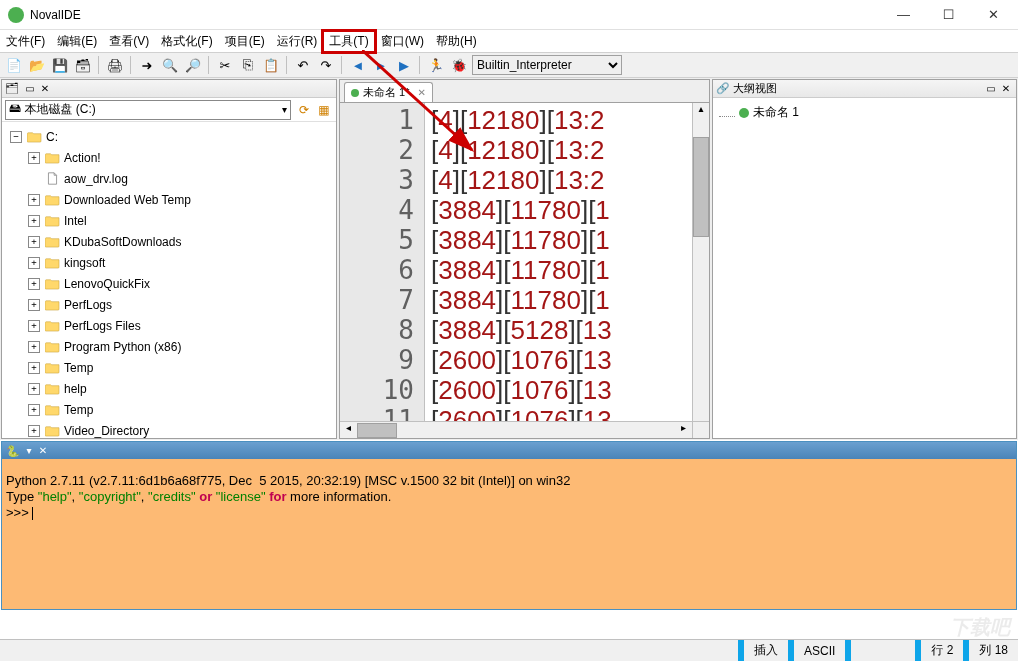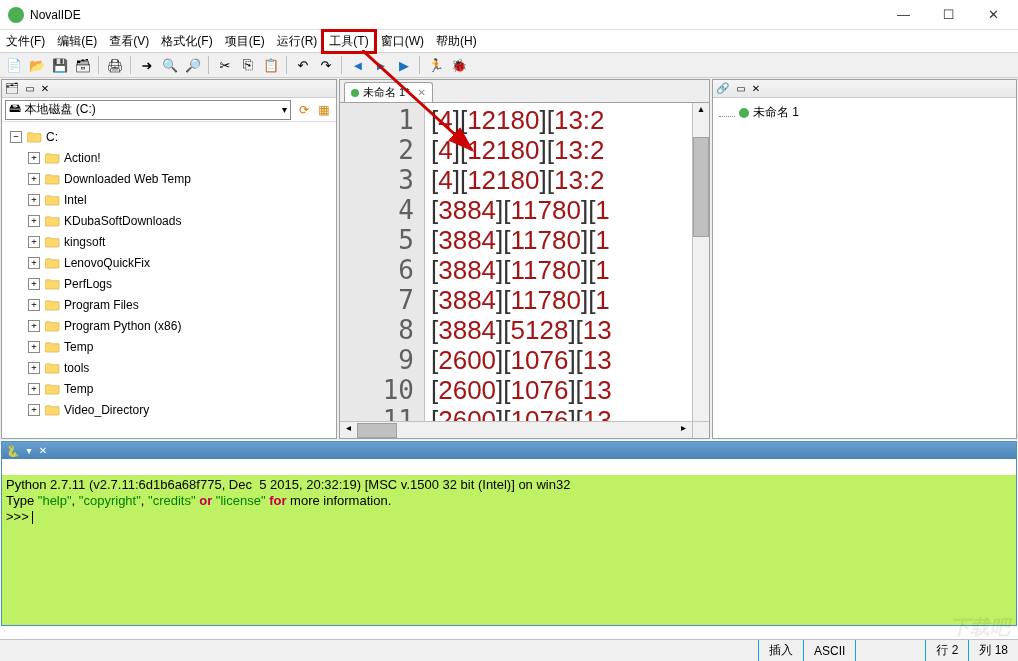--- a/index.html
+++ b/index.html
@@ -70,27 +70,27 @@
 .outline-item { display: flex; align-items: center; gap: 4px; }
 .outline-item .obullet { width: 10px; height: 10px; background: #4caf50; border-radius: 50%; }
 .outline-item .oline { width: 16px; border-bottom: 1px dotted #888; height: 8px; }
 
 
 .console-wrap { margin: 1px; border: 1px solid #4a90c0; }
 .console-titlebar { height: 17px; background: linear-gradient(#6aa0d0,#4a84b8); color: #fff; font-size: 11px; display: flex; align-items: center; padding: 0 4px; }
 .console-titlebar .ct-icon { width: 12px; height: 12px; margin-right: 4px; }
 .console-titlebar .ct-text { flex: 1; }
 .console-titlebar .ct-btn { width: 14px; font-size: 10px; text-align: center; }
-.console { height: 150px; background: #bef264; font-family: "Consolas", monospace; font-size: 13px; padding: 2px 4px; line-height: 16px; white-space: pre; overflow: hidden; margin-top: 16px; }
+.console { height: 150px; background: #fdba74; font-family: "Consolas", monospace; font-size: 13px; padding: 14px 4px; line-height: 16px; white-space: pre; overflow: hidden; }
 .console .cursor { display: inline-block; width: 1px; height: 13px; background: #000; vertical-align: middle; }
 .console .str { color: #008000; }
 .console .kw { color: #c00050; font-weight: bold; }
 
 .statusbar { position: absolute; bottom: 0; left: 0; right: 0; height: 22px; background: #f0f0f0; border-top: 1px solid #c0c0c0; display: flex; align-items: center; font-size: 12px; }
-.statusbar .cell { border-left: 1px solid #0ea5e9; padding: 0 10px; height: 100%; display: flex; align-items: center; }
+.statusbar .cell { border-left: 6px solid #0ea5e9; padding: 0 10px; height: 100%; display: flex; align-items: center; }
 .statusbar .spacer { flex: 1; }
 
 .watermark { position: absolute; right: 8px; bottom: 20px; font-size: 20px; color: rgba(0,0,0,0.08); font-weight: bold; font-style: italic; pointer-events: none; }
 
 .red-arrow { position: absolute; left: 362px; top: 50px; width: 120px; height: 110px; pointer-events: none; z-index: 100; }
 </style>
 </head>
 <body>
 
 <div class="titlebar">
@@ -131,20 +131,23 @@
   <div class="sep"></div>
   <div class="tbtn">↶</div>
   <div class="tbtn">↷</div>
   <div class="sep"></div>
   <div class="tbtn" style="color:#1e70c0">◄</div>
   <div class="tbtn" style="color:#1e70c0">►</div>
   <div class="tbtn" style="color:#1e70c0">▶</div>
   <div class="sep"></div>
   <div class="tbtn">🏃</div>
   <div class="tbtn" style="color:#b05010">🐞</div>
+  <select>
+    <option>Builtin_Interpreter</option>
+  </select>
 </div>
 
 <div class="workspace">
 
   <div class="panel left-panel">
     <div class="panel-titlebar">
       <span class="pt-icon">🗂</span>
       <span class="pt-btn">▭</span>
       <span class="pt-btn">✕</span>
     </div>
@@ -172,20 +175,30 @@
         <div class="tree-node child">
           <span class="expander">+</span>
           <span class="nicon folder-icon">
             <svg viewBox="0 0 16 14">
               <path d="M1 3h5l1 1h8v8a1 1 0 0 1-1 1H1a1 1 0 0 1-1-1V4z" fill="#ffd86b" stroke="#c9a23a" stroke-width="0.6"></path>
             </svg>
           </span>
           <span>Action!</span>
         </div>
         <div class="tree-node child">
+          <span class="expander none"></span>
+          <span class="nicon file-icon">
+            <svg viewBox="0 0 14 16">
+              <path d="M2 1h7l3 3v11H2z" fill="#fff" stroke="#888"></path>
+              <path d="M9 1v3h3" fill="none" stroke="#888"></path>
+            </svg>
+          </span>
+          <span>aow_drv.log</span>
+        </div>
+        <div class="tree-node child">
           <span class="expander">+</span>
           <span class="nicon folder-icon">
             <svg viewBox="0 0 16 14">
               <path d="M1 3h5l1 1h8v8a1 1 0 0 1-1 1H1a1 1 0 0 1-1-1V4z" fill="#ffd86b" stroke="#c9a23a" stroke-width="0.6"></path>
             </svg>
           </span>
           <span>Downloaded Web Temp</span>
         </div>
         <div class="tree-node child">
           <span class="expander">+</span>
@@ -232,21 +245,21 @@
           </span>
           <span>PerfLogs</span>
         </div>
         <div class="tree-node child">
           <span class="expander">+</span>
           <span class="nicon folder-icon">
             <svg viewBox="0 0 16 14">
               <path d="M1 3h5l1 1h8v8a1 1 0 0 1-1 1H1a1 1 0 0 1-1-1V4z" fill="#ffd86b" stroke="#c9a23a" stroke-width="0.6"></path>
             </svg>
           </span>
-          <span>Program Files</span>
+          <span>PerfLogs Files</span>
         </div>
         <div class="tree-node child">
           <span class="expander">+</span>
           <span class="nicon folder-icon">
             <svg viewBox="0 0 16 14">
               <path d="M1 3h5l1 1h8v8a1 1 0 0 1-1 1H1a1 1 0 0 1-1-1V4z" fill="#ffd86b" stroke="#c9a23a" stroke-width="0.6"></path>
             </svg>
           </span>
           <span>Program Python (x86)</span>
         </div>
@@ -259,21 +272,21 @@
           </span>
           <span>Temp</span>
         </div>
         <div class="tree-node child">
           <span class="expander">+</span>
           <span class="nicon folder-icon">
             <svg viewBox="0 0 16 14">
               <path d="M1 3h5l1 1h8v8a1 1 0 0 1-1 1H1a1 1 0 0 1-1-1V4z" fill="#ffd86b" stroke="#c9a23a" stroke-width="0.6"></path>
             </svg>
           </span>
-          <span>tools</span>
+          <span>help</span>
         </div>
         <div class="tree-node child">
           <span class="expander">+</span>
           <span class="nicon folder-icon">
             <svg viewBox="0 0 16 14">
               <path d="M1 3h5l1 1h8v8a1 1 0 0 1-1 1H1a1 1 0 0 1-1-1V4z" fill="#ffd86b" stroke="#c9a23a" stroke-width="0.6"></path>
             </svg>
           </span>
           <span>Temp</span>
         </div>
@@ -322,20 +335,21 @@
           <div class="thumb"></div>
         </div>
         <div class="arr">▸</div>
         <div class="corner"></div>
     </div>
   </div>
 
   <div class="panel right-panel">
     <div class="panel-titlebar">
       <span class="pt-icon">🔗</span>
+      <span class="pt-text">大纲视图</span>
       <span class="pt-btn">▭</span>
       <span class="pt-btn">✕</span>
     </div>
     <div class="outline-body">
       <div class="outline-item">
         <span class="oline"></span>
         <span class="obullet"></span>
         <span>未命名 1</span>
       </div>
     </div>

